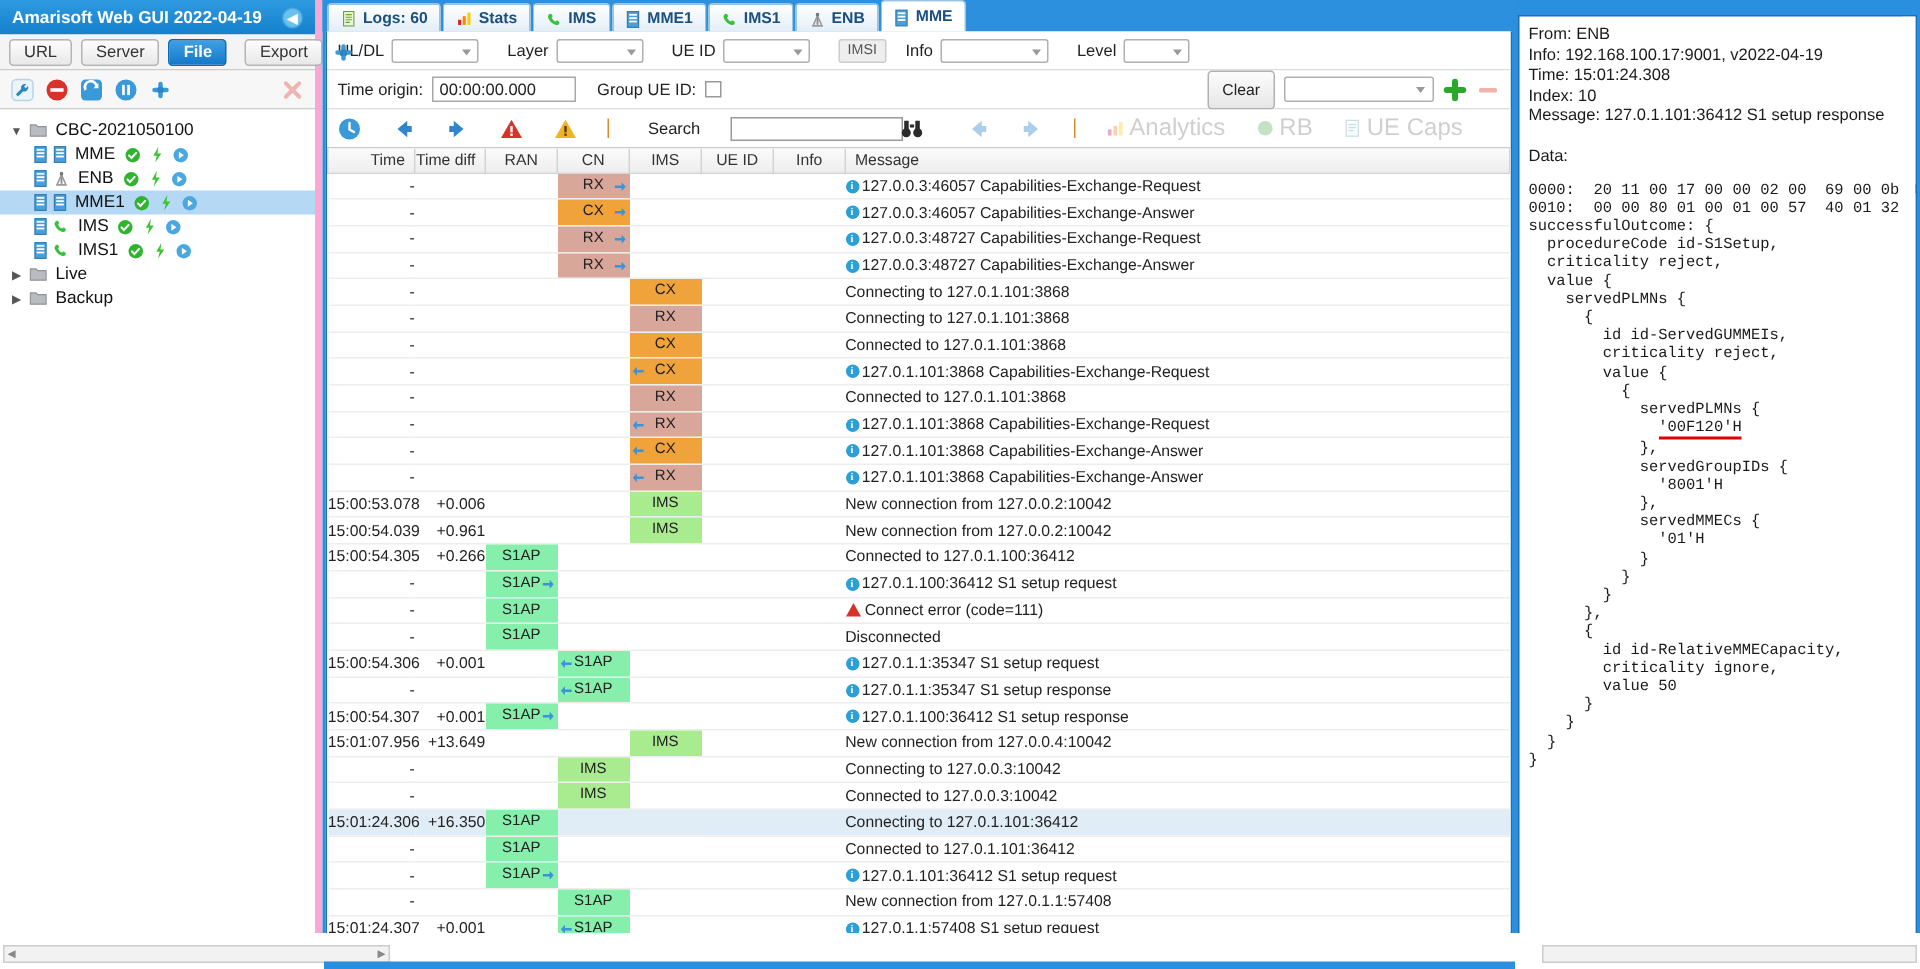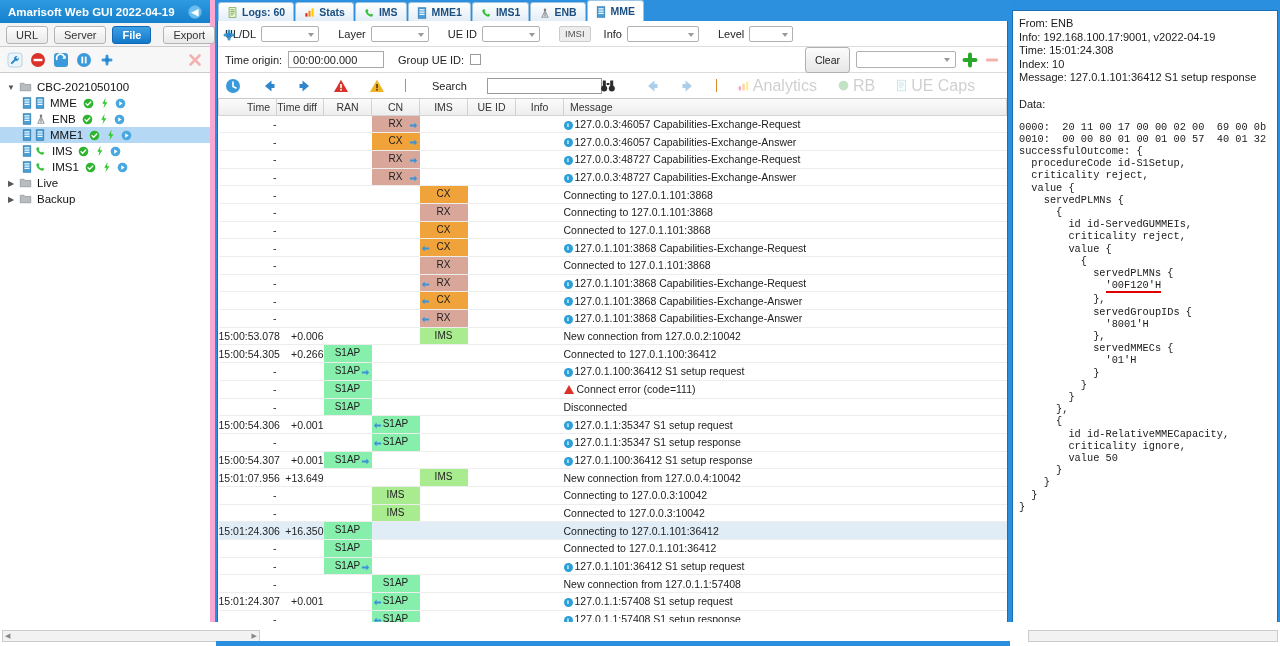--- a/index.html
+++ b/index.html
@@ -764,20 +764,32 @@
                 <td class="cell"></td>
                 <td class="cell"></td>
                 <td class="cell">
                   <span class="badge b-IMS">IMS</span>
                 </td>
                 <td></td>
                 <td></td>
                 <td class="msg"><span>New connection from 127.0.0.2:10042</span></td>
               </tr>
               <tr>
+                <td class="time">15:00:54.039</td>
+                <td class="diff">+0.961</td>
+                <td class="cell"></td>
+                <td class="cell"></td>
+                <td class="cell">
+                  <span class="badge b-IMS">IMS</span>
+                </td>
+                <td></td>
+                <td></td>
+                <td class="msg"><span>New connection from 127.0.0.2:10042</span></td>
+              </tr>
+              <tr>
                 <td class="time">15:00:54.305</td>
                 <td class="diff">+0.266</td>
                 <td class="cell">
                   <span class="badge b-S1AP">S1AP</span>
                 </td>
                 <td class="cell"></td>
                 <td class="cell"></td>
                 <td></td>
                 <td></td>
                 <td class="msg"><span>Connected to 127.0.1.100:36412</span></td>

